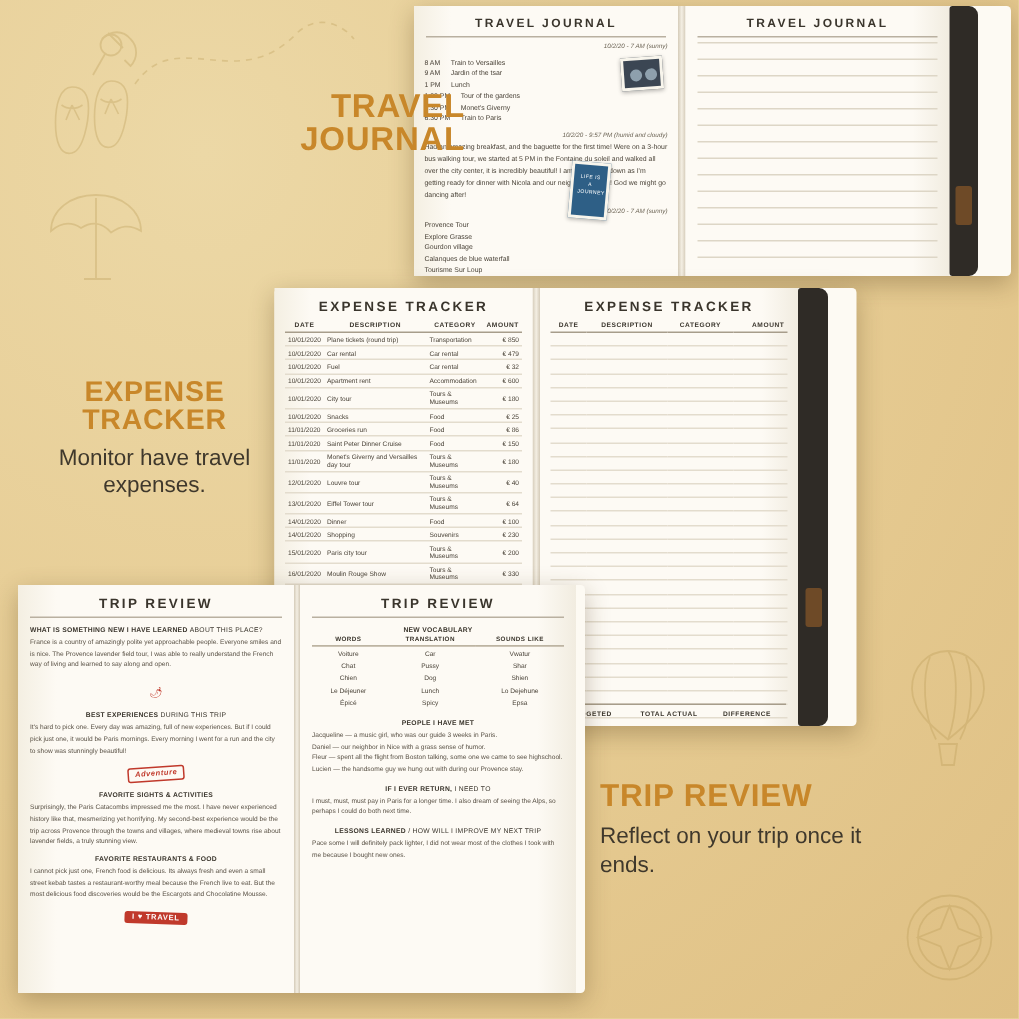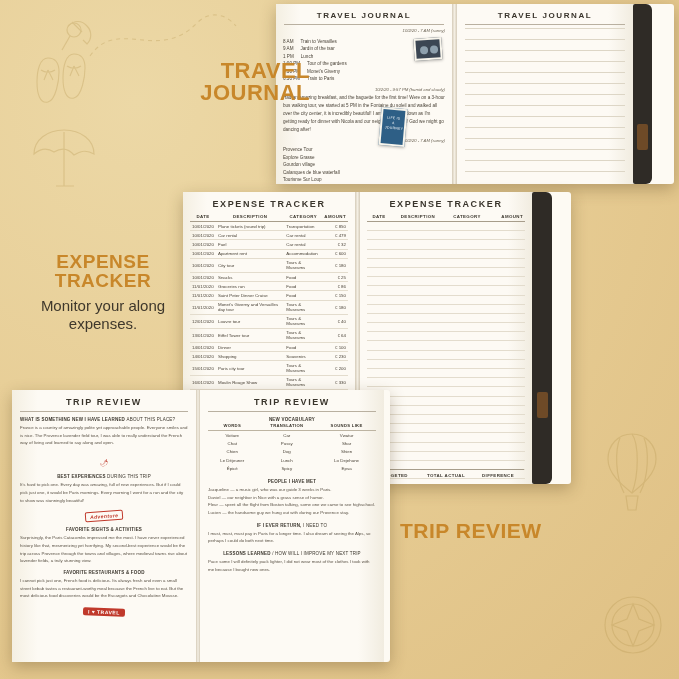--- a/index.html
+++ b/index.html
@@ -726,17 +726,18 @@
       <div class="r-a" style="text-align:left">Pace some I will definitely pack lighter, I did not wear most of the clothes I took with me because I bought new ones.</div>
     </div>
   </div>
 </div>
 
 <div class="caption" id="cap-journal">
   <div class="cap-title">TRAVEL JOURNAL</div>
 </div>
 <div class="caption" id="cap-expense">
   <div class="cap-title">EXPENSE TRACKER</div>
-  <div class="cap-sub">Monitor your along expenses.</div>
+  <div class="cap-sub">Monitor have travel expenses.</div>
 </div>
 <div class="caption" id="cap-review">
   <div class="cap-title">TRIP REVIEW</div>
+  <div class="cap-sub">Reflect on your trip once it ends.</div>
 </div>
 
 </body></html>

